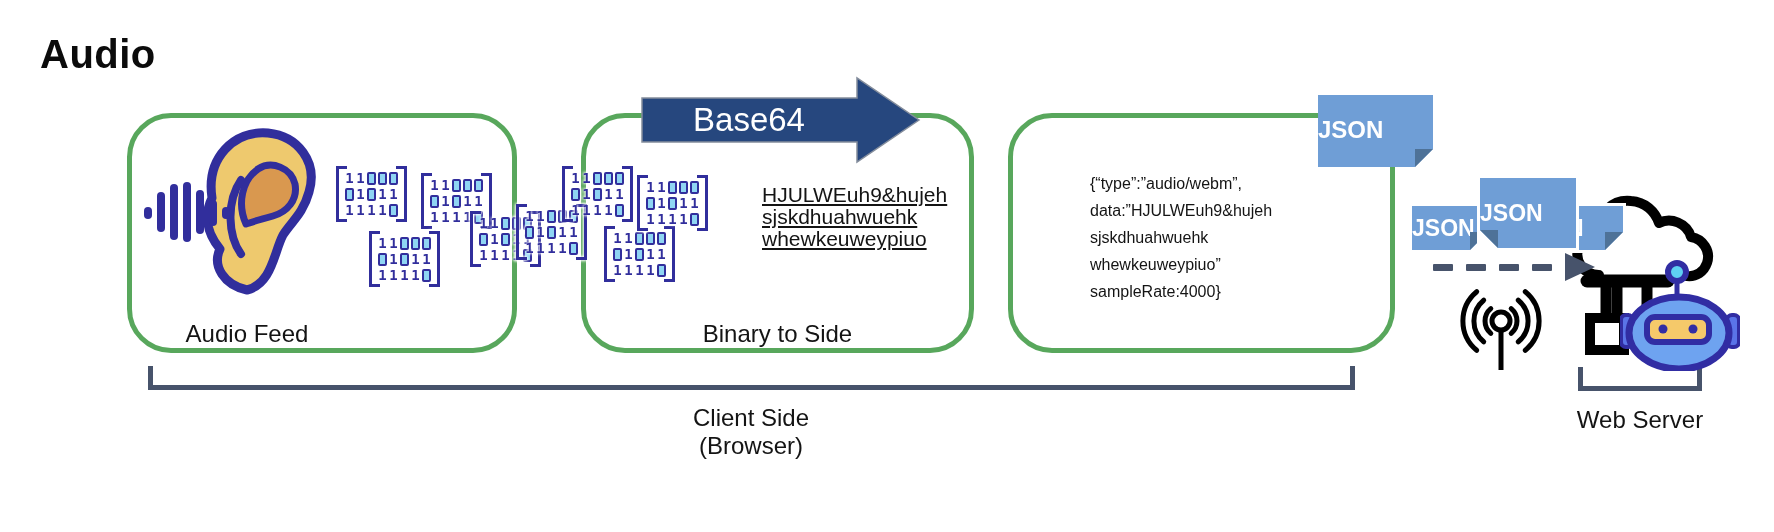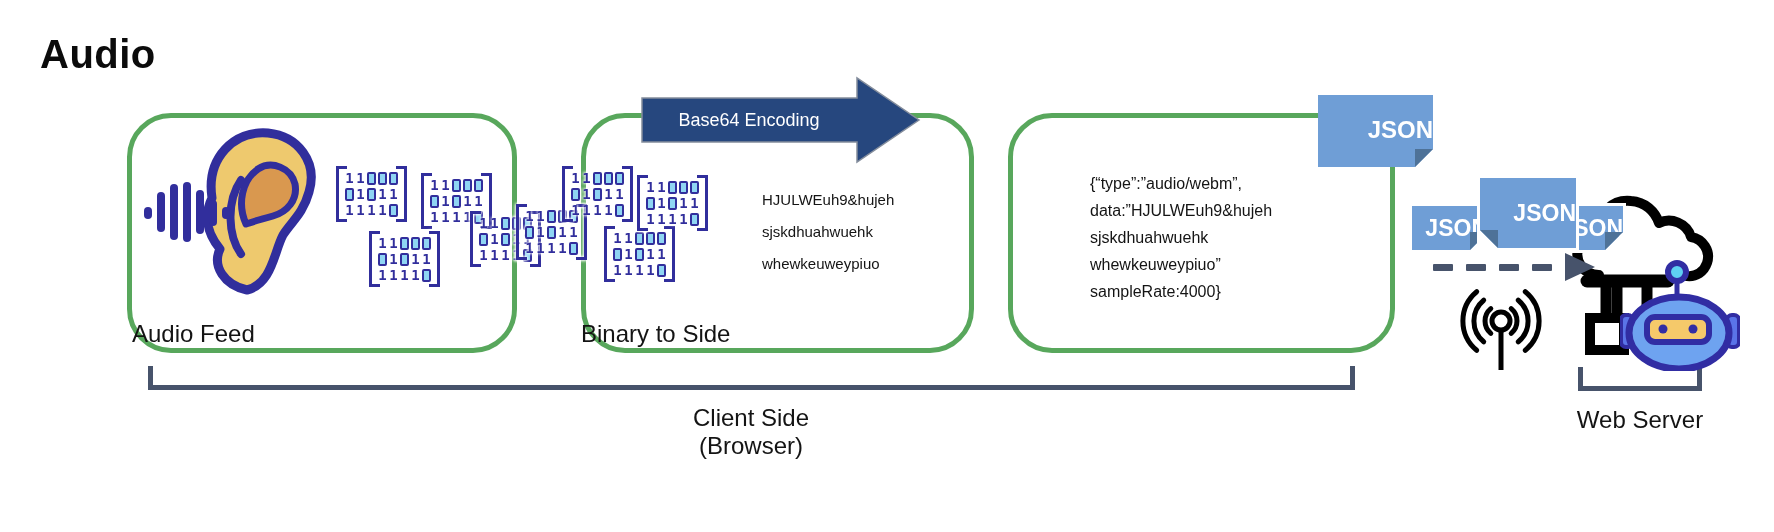--- a/index.html
+++ b/index.html
@@ -7,46 +7,46 @@
          font-family:"Liberation Sans", sans-serif;color:#111;}
   *{box-sizing:border-box;}
 
   .title{position:absolute;left:40px;top:22px;font-size:40px;font-weight:bold;color:#0b0b0b;letter-spacing:.5px;margin-top:10px;}
 
   .gbox{position:absolute;top:113px;height:240px;border:5px solid #58a75c;border-radius:44px;background:#fff;z-index:1;}
   #box1{left:127px;width:390px;}
   #box2{left:581px;width:393px;}
   #box3{left:1008px;width:387px;}
 
-  .box-label{position:absolute;font-size:24px;color:#141414;z-index:2;}
+  .box-label{position:absolute;font-size:24px;color:#141414;text-align:center;z-index:2;}
 
   .multiline{white-space:pre-line;}
 
   
   .matrix{position:absolute;z-index:2;padding:4px 9px;
           filter:drop-shadow(0 0 1.5px #fff) drop-shadow(0 0 1.5px #fff);}
   .matrix::before,.matrix::after{content:"";position:absolute;top:0;bottom:0;width:8px;border:3px solid #312e9c;}
   .matrix::before{left:0;border-right:none;}
   .matrix::after{right:0;border-left:none;}
   .m-row{display:flex;gap:2px;height:16px;align-items:center;justify-content:center;}
   .bit1{display:inline-block;width:9px;text-align:center;font-family:"DejaVu Sans Mono",monospace;
         font-size:14px;font-weight:bold;color:#312e9c;line-height:16px;}
   .bit0{display:inline-block;width:9px;height:13px;background:#8fd5f3;border:2px solid #312e9c;border-radius:2px;}
 
   
   .b64{position:absolute;left:641px;top:76px;width:280px;height:88px;z-index:3;}
   .b64-label{position:absolute;left:0;top:22px;width:216px;height:44px;line-height:44px;text-align:center;
-             color:#fff;font-size:18px;}
-
-  
-  .cipher{position:absolute;left:762px;top:184px;font-size:15px;line-height:32px;color:#141414;z-index:2;}
+             color:#fff;font-size:33px;}
+
+  
+  .cipher{position:absolute;left:762px;top:184px;font-size:21px;line-height:22px;color:#141414;z-index:2;text-decoration:underline;}
   .jsontext{position:absolute;left:1090px;top:170px;font-size:16px;line-height:27px;color:#141414;z-index:2;}
 
   
-  .jtag{position:absolute;background:#6f9ed6;color:#fff;font-weight:bold;text-align:right;z-index:5;}
+  .jtag{position:absolute;background:#6f9ed6;color:#fff;font-weight:bold;text-align:left;z-index:5;}
   .jtag .fold{position:absolute;right:0;bottom:0;width:18px;height:18px;}
   .jtag .fold.left{left:0;right:auto;}
   #tag-box3{left:1318px;top:95px;width:115px;height:72px;font-size:24px;line-height:70px;}
   .ptag{border:3px solid #fff;font-size:23px;}
   #ptag-left{left:1409px;top:203px;width:82px;height:50px;line-height:44px;z-index:5;}
   #ptag-right{left:1518px;top:203px;width:108px;height:50px;line-height:44px;z-index:6;}
   #ptag-top{left:1477px;top:175px;width:102px;height:76px;line-height:70px;z-index:7;}
 
   
   .dash-arrow{position:absolute;left:1433px;top:253px;display:flex;align-items:center;z-index:4;}

